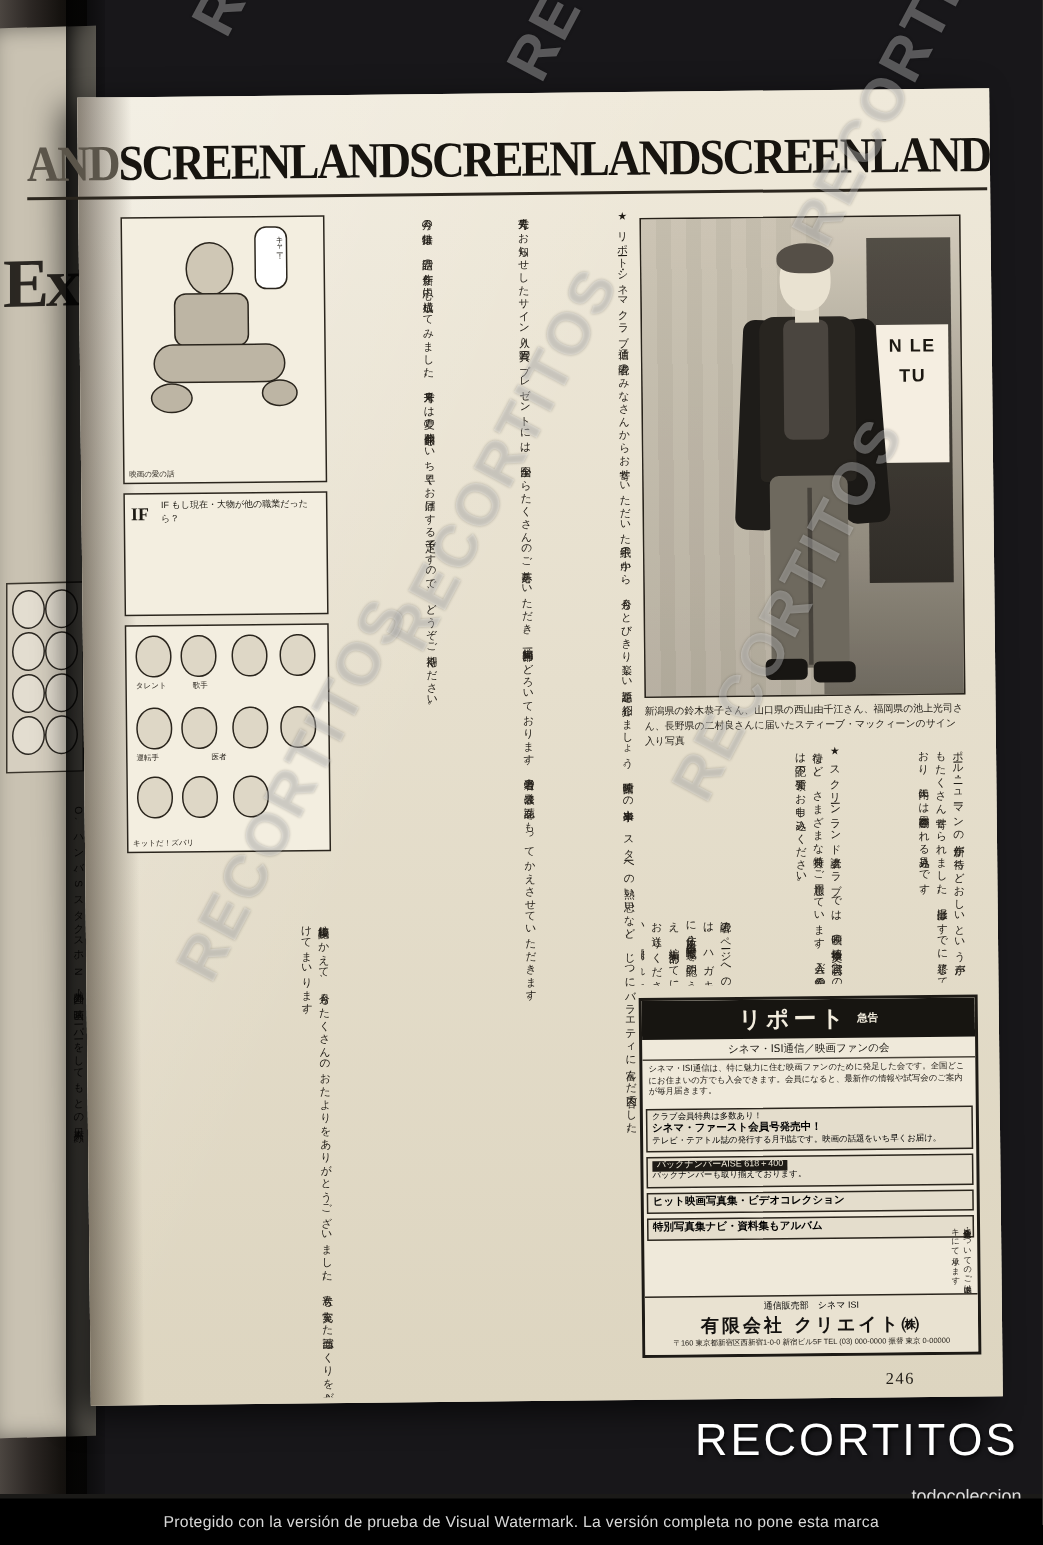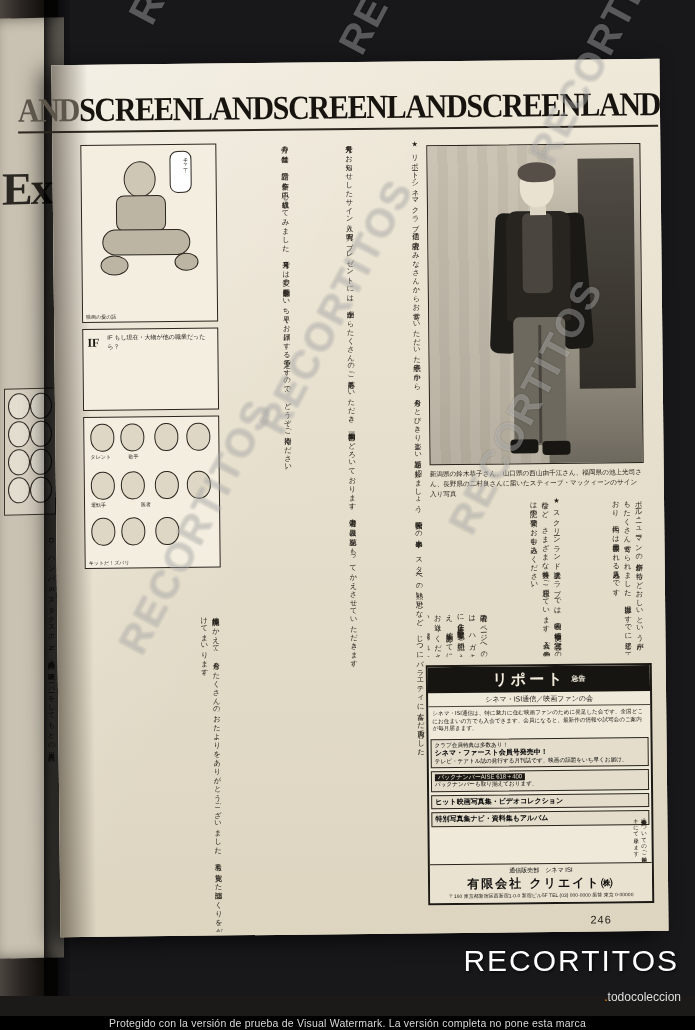--- a/index.html
+++ b/index.html
@@ -350,21 +350,21 @@
     writing-mode: vertical-rl;
     font-size: 5.5px;
     line-height: 8px;
     height: 58px;
     color: #201c16;
   }
 
   .page-number {
     position: absolute;
     left: 512px; top: 826px;
-    font-family: Liberation Sans, sans-serif;
+    font-family: Liberation Serif, serif;
     font-size: 11px;
     color: #211d17;
     letter-spacing: 1px;
   }
 
   
   .wm-diag {
     position: absolute;
     color: rgba(255,255,255,0.30);
     font-family: "Liberation Sans", sans-serif;
@@ -390,21 +390,21 @@
     right: 14px; bottom: 26px;
     font-family: "Liberation Sans", sans-serif;
     font-size: 12px;
     color: #dedede;
   }
   .wm-site .dot { color: #ff8a00; }
 
   .footer-bar {
     position: absolute;
     left: 0; right: 0; bottom: 0;
-    height: 14px;
+    height: 31px;
     background: #000;
     color: #d8d8d8;
     font-family: "Liberation Sans", sans-serif;
     font-size: 10.5px;
     display: flex;
     align-items: center;
     justify-content: center;
     letter-spacing: .2px;
   }
 </style>
@@ -487,20 +487,21 @@
         <div class="jp-col" style="left:158px;top:50px;width:62px;height:790px;">今月の特集は、話題の新作を中心に構成してみました。来月号では夏の公開作品をいち早くお届けする予定ですので、どうぞご期待ください。</div>
         <div class="jp-col" style="left:352px;top:520px;width:62px;height:48px;">読者のページへの投稿は、ハガキに住所・氏名・年齢・職業を明記のうえ、編集部あてにお送りください。採用された方には記念品を贈呈いたします。</div>
         <div class="jp-col" style="left:418px;top:408px;width:70px;height:160px;">★スクリーンランド読者クラブでは、映画の情報交換や試写会への招待など、さまざまな特典をご用意しています。入会ご希望の方は下記の要領でお申し込みください。</div>
         <div class="jp-col" style="left:492px;top:408px;width:78px;height:160px;">ポール・ニューマンの新作が待ちどおしいという声が、今月もたくさん寄せられました。撮影はすでに終了しており、年内には日本公開される見込みです。</div>
         <div class="jp-col" style="left:10px;top:520px;width:136px;height:320px;">編集後記にかえて、今月もたくさんのおたよりをありがとうございました。次号も充実した誌面づくりを心がけてまいります。</div>
 
         <div class="photo">
           <div class="photo-bg"></div>
           <div class="photo-wall"></div>
           <div class="photo-doorway"></div>
+          <div class="photo-sign">N LE TU</div>
           <div class="person">
             <div class="p-coat-l"></div>
             <div class="p-coat-r"></div>
             <div class="p-torso"></div>
             <div class="p-shirt"></div>
             <div class="p-neck"></div>
             <div class="p-head"></div>
             <div class="p-hair"></div>
             <div class="p-legs"></div>
             <div class="p-leg-split"></div>

